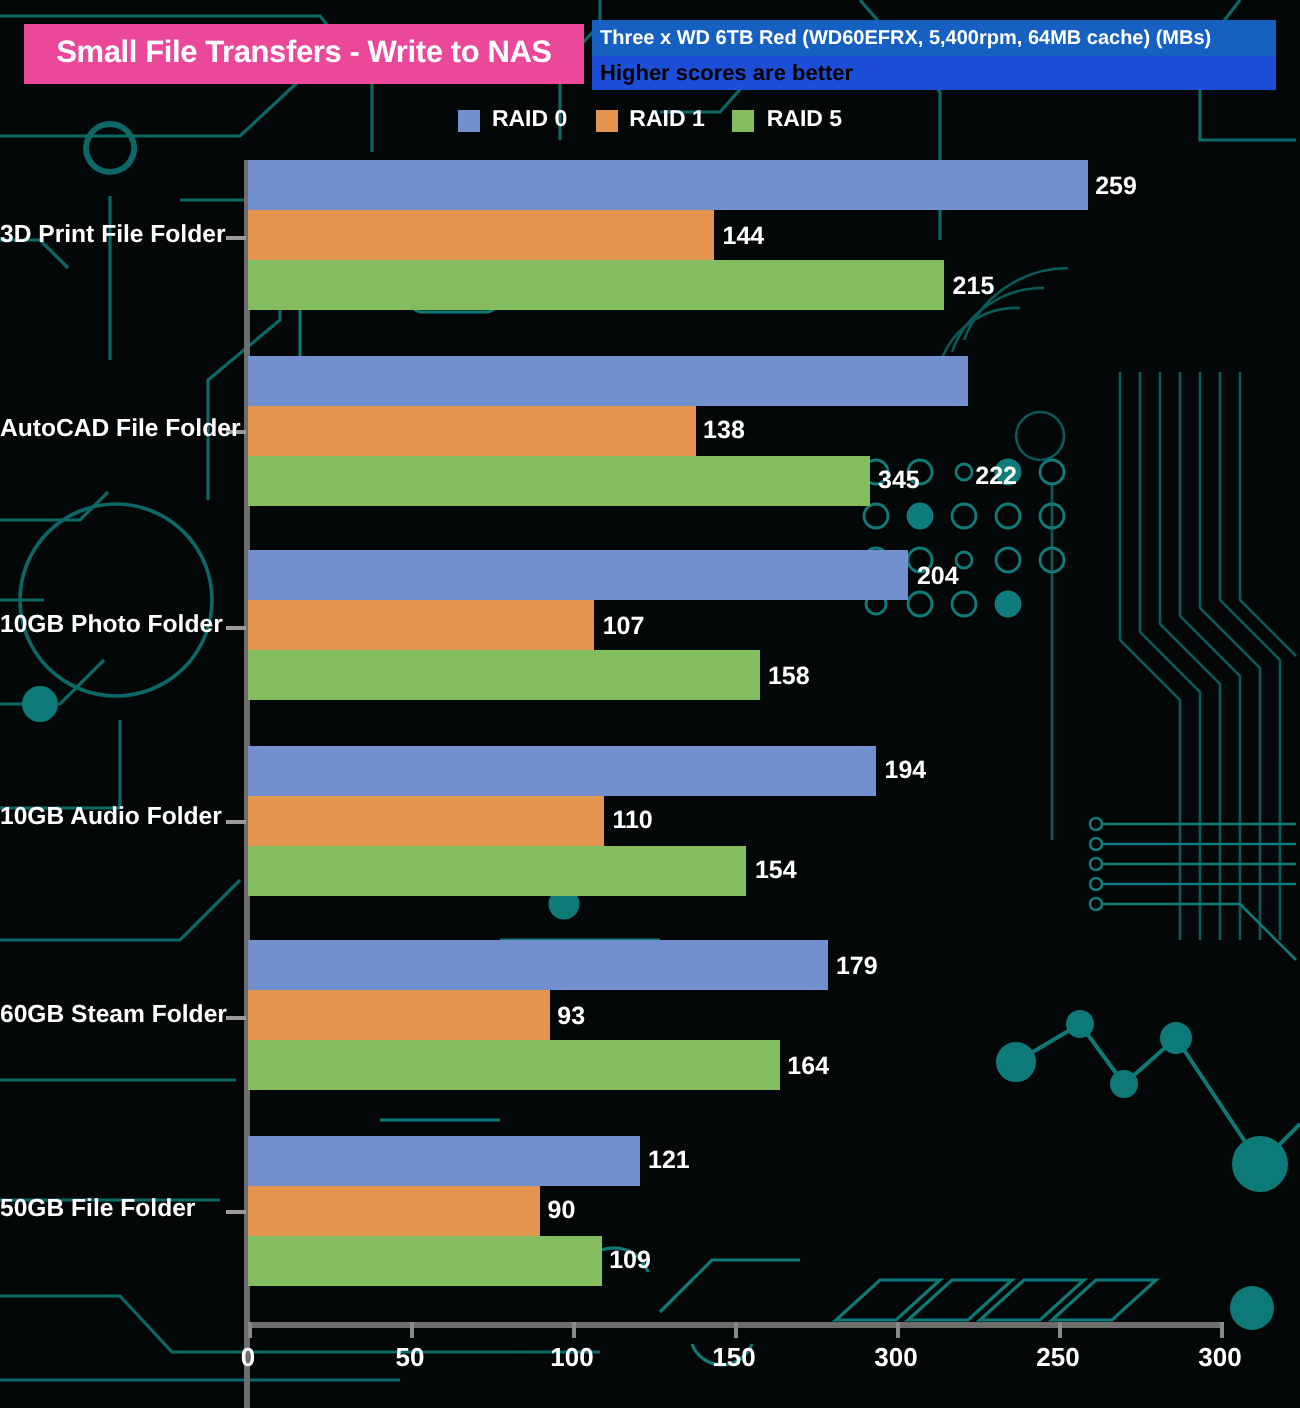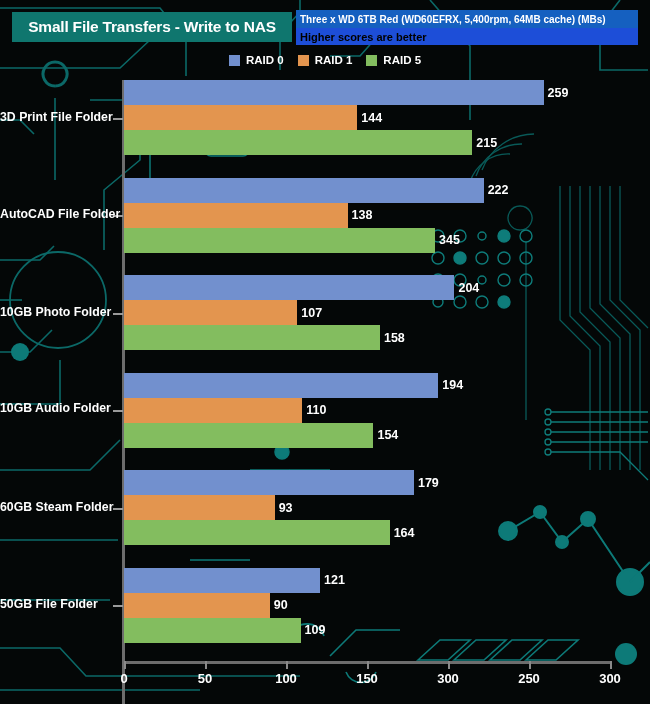--- a/index.html
+++ b/index.html
@@ -35,21 +35,21 @@
     width: 650px;
     height: 48px;
     z-index: 5;
   }
   .title-box {
     position: absolute;
     left: 12px;
     top: 12px;
     width: 280px;
     height: 30px;
-    background: #0f766e;
+    background: #ec4899;
     display: flex;
     align-items: center;
     justify-content: center;
   }
   .title-box .title-text {
     color: #ffffff;
     font-size: 15.5px;
     font-weight: bold;
     letter-spacing: -0.2px;
     white-space: nowrap;
@@ -368,21 +368,21 @@
         <div class="bar-row" style="top: 50px; width: 486px;">
           <div class="bar" style="width: 348.3px; background: rgb(131, 189, 95);"></div>
           <span class="bar-value" style="left: 348.3px;">215</span>
         </div>
       </div>
       <div class="ytick" style="top: 143px;"></div>
       <div class="group" style="top: 105.5px; height: 75px;">
         <div class="cat-label" style="top: 29.5px;">AutoCAD File Folder</div>
         <div class="bar-row" style="top: 0px; width: 486px;">
           <div class="bar" style="width: 359.64px; background: rgb(114, 144, 206);"></div>
-          <span class="bar-value" style="left: 359.64px;">222</span>
+          <span class="bar-value" style="left: 359.64px; margin-top: 48px;">222</span>
         </div>
         <div class="bar-row" style="top: 25px; width: 486px;">
           <div class="bar" style="width: 223.56px; background: rgb(227, 149, 79);"></div>
           <span class="bar-value" style="left: 223.56px;">138</span>
         </div>
         <div class="bar-row" style="top: 50px; width: 486px;">
           <div class="bar" style="width: 311.04px; background: rgb(131, 189, 95);"></div>
           <span class="bar-value" style="left: 311.04px;">345</span>
         </div>
       </div>

